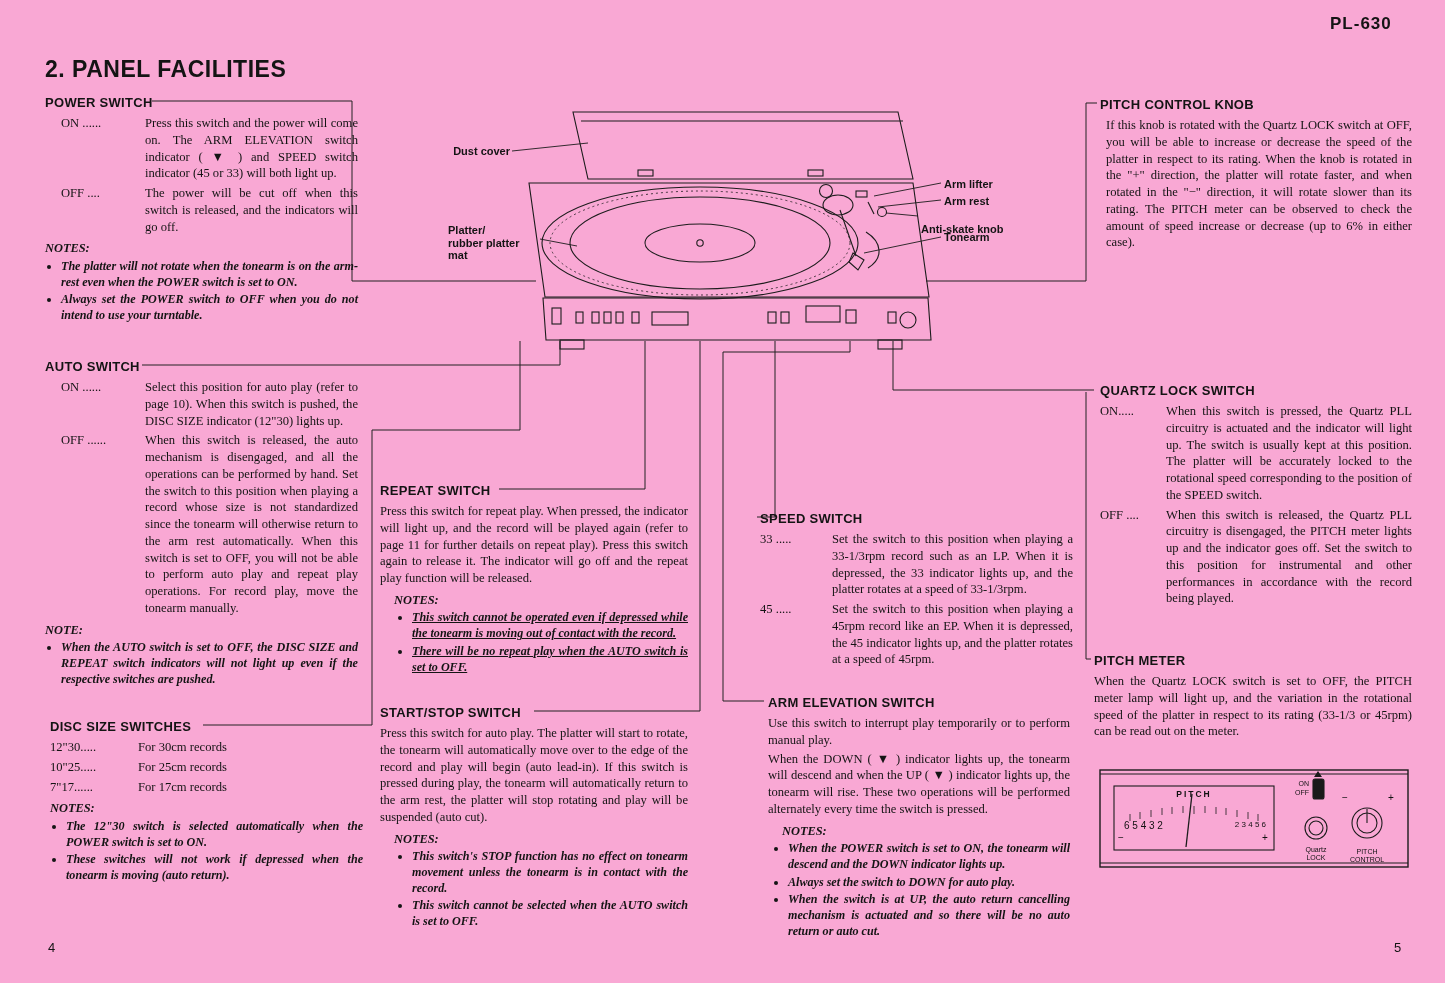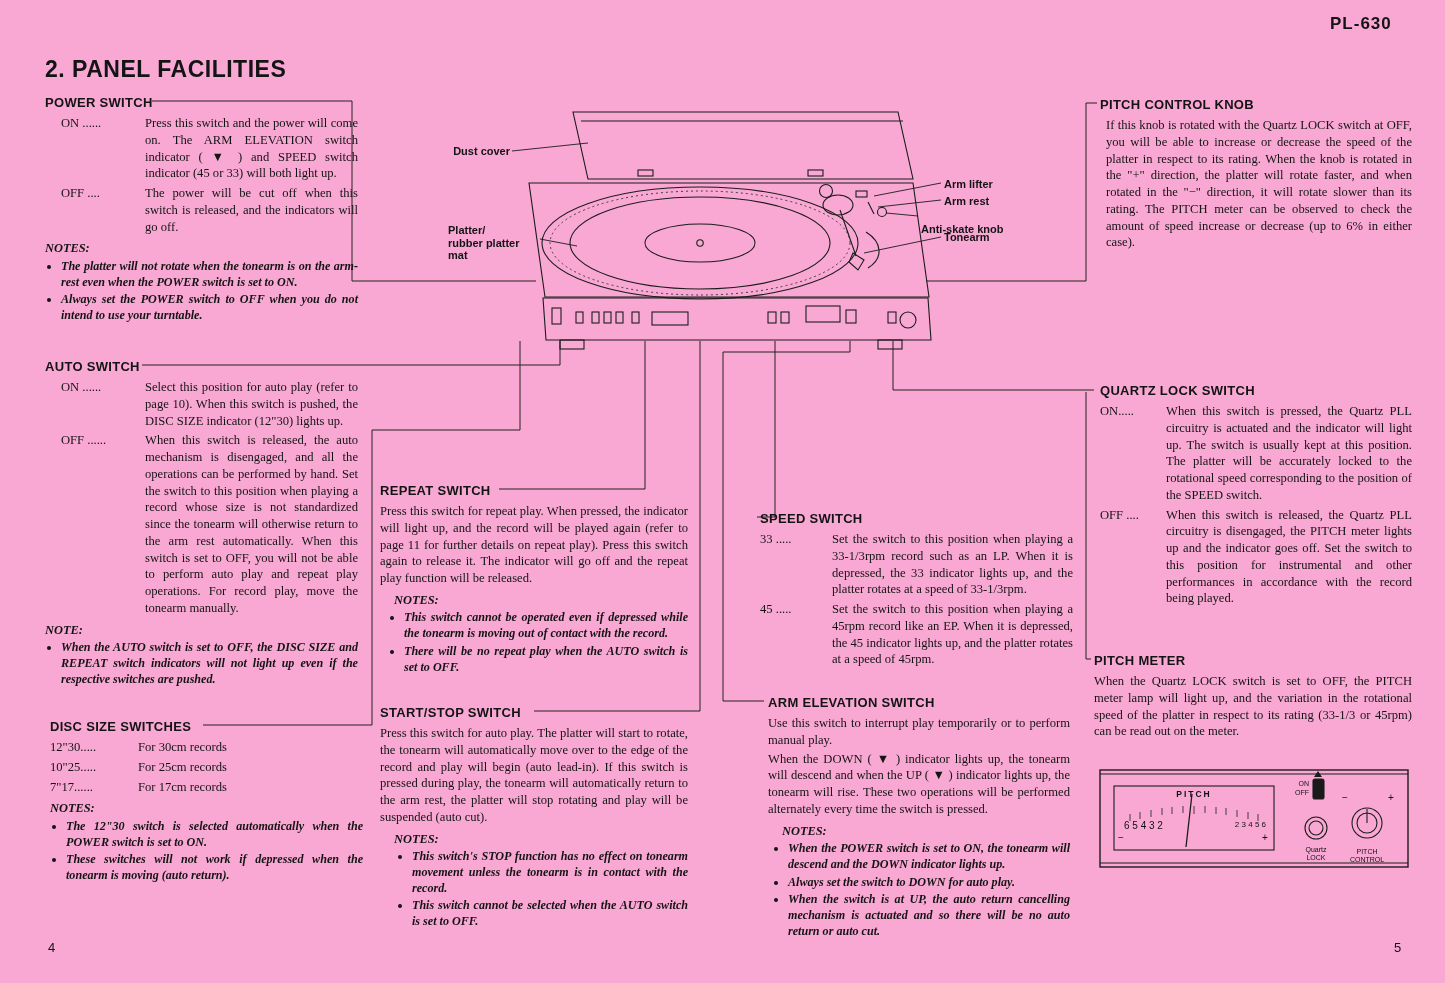--- a/index.html
+++ b/index.html
@@ -206,21 +206,21 @@
     <ul class="notes">
       <li>The 12"30 switch is selected automatically when the POWER switch is set to ON.</li>
       <li>These switches will not work if depressed when the tonearm is moving (auto return).</li>
     </ul>
   </section>
 
   <section class="block" style="left:380px;top:482px;width:308px;">
     <div class="sec-heading">REPEAT SWITCH</div>
     <p>Press this switch for repeat play. When pressed, the indicator will light up, and the record will be played again (refer to page 11 for further details on repeat play). Press this switch again to release it. The indicator will go off and the repeat play function will be released.</p>
     <div class="notes-label" style="margin-left:14px;">NOTES:</div>
-    <ul class="notes" style="margin-left:24px;">
+    <ul class="notes" style="margin-left:32px;text-decoration:underline;">
       <li>This switch cannot be operated even if depressed while the tonearm is moving out of contact with the record.</li>
       <li>There will be no repeat play when the AUTO switch is set to OFF.</li>
     </ul>
   </section>
 
   <section class="block" style="left:380px;top:704px;width:308px;">
     <div class="sec-heading">START/STOP SWITCH</div>
     <p>Press this switch for auto play. The platter will start to rotate, the tonearm will automatically move over to the edge of the record and play will begin (auto lead-in). If this switch is pressed during play, the tonearm will automatically return to the arm rest, the platter will stop rotating and play will be suspended (auto cut).</p>
     <div class="notes-label" style="margin-left:14px;">NOTES:</div>
     <ul class="notes" style="margin-left:32px;">

